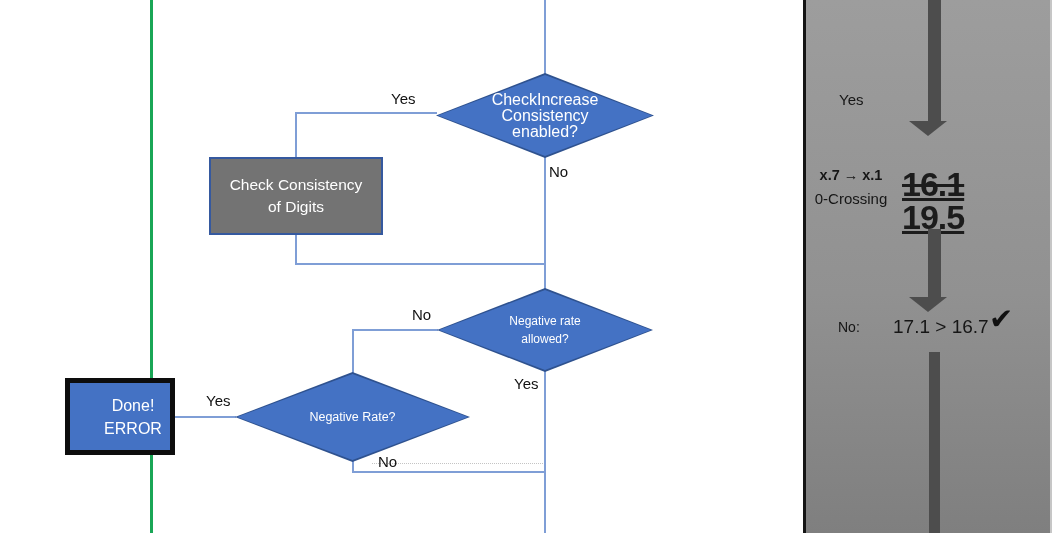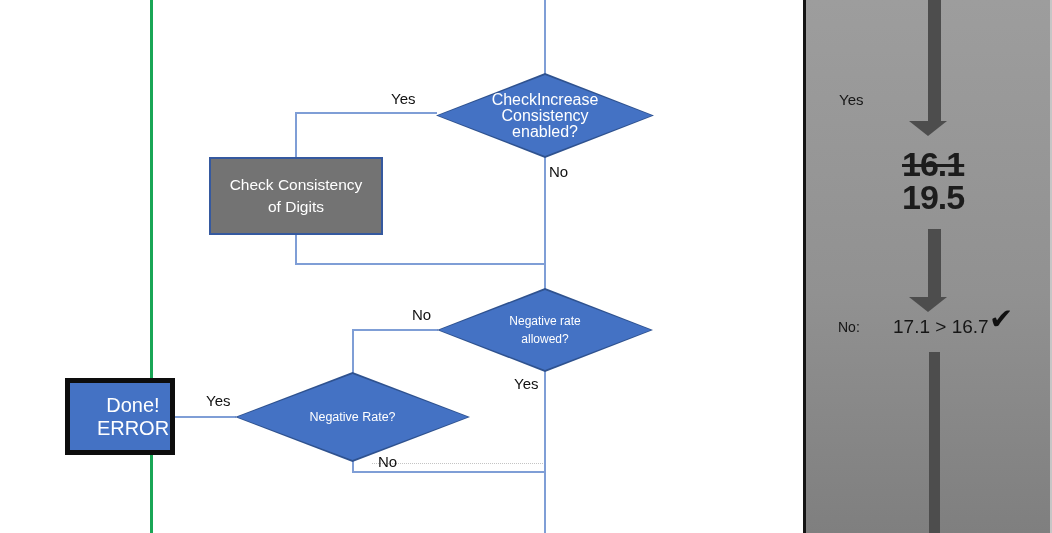--- a/index.html
+++ b/index.html
@@ -83,40 +83,44 @@
     <div class="node-label" style="font-size:12.5px;">Negative Rate?</div>
   </div>
 
   <div class="abs diamond" style="left:437px;top:288px;width:216px;height:84px;">
     <div class="shape-outer"></div>
     <div class="shape-inner"></div>
     <div class="node-label" style="font-size:12px;line-height:18px;">Negative rate
 allowed?</div>
   </div>
 
-  <div class="abs terminator" style="left:65px;top:378px;width:110px;height:77px;font-size:20px;line-height:23px;padding-left:26px;">Done!
+  <div class="abs terminator" style="left:65px;top:378px;width:110px;height:77px;font-size:16px;line-height:23px;padding-left:26px;">Done!
 ERROR</div>
 
   <div class="abs branch-label" style="left:391px;top:90px;">Yes</div>
   <div class="abs branch-label" style="left:549px;top:163px;">No</div>
   <div class="abs branch-label" style="left:412px;top:306px;">No</div>
   <div class="abs branch-label" style="left:514px;top:375px;">Yes</div>
   <div class="abs branch-label" style="left:206px;top:392px;">Yes</div>
   <div class="abs branch-label" style="left:378px;top:453px;">No</div>
 
   <div class="abs panel">
     <div class="abs panel-right-edge"></div>
 
     <div class="abs gbar" style="left:122px;top:0;width:13px;height:121px;"></div>
     <div class="abs ghead" style="left:103px;top:121px;"></div>
 
     <div class="abs panel-text" style="left:33px;top:91px;font-size:15px;">Yes</div>
 
+    <div class="abs panel-text" style="left:0;top:164px;width:90px;text-align:center;font-size:14.5px;line-height:23px;">
+      <div style="font-weight:600;">x.7 → x.1</div>
+      <div style="font-weight:400;font-size:15px;">0-Crossing</div>
+    </div>
 
-    <div class="abs big-values" style="left:96px;top:148px;">
+    <div class="abs big-values" style="left:96px;top:168px;text-decoration:underline;">
       <div class="strike">16.1</div>
       <div>19.5</div>
     </div>
 
     <div class="abs gbar" style="left:122px;top:229px;width:13px;height:68px;"></div>
     <div class="abs ghead" style="left:103px;top:297px;"></div>
 
     <div class="abs panel-text" style="left:32px;top:319px;font-size:14px;">No:</div>
     <div class="abs panel-text" style="left:87px;top:316px;font-size:19px;">17.1 &gt; 16.7</div>
     <div class="abs check" style="left:183px;top:302px;">✔</div>

